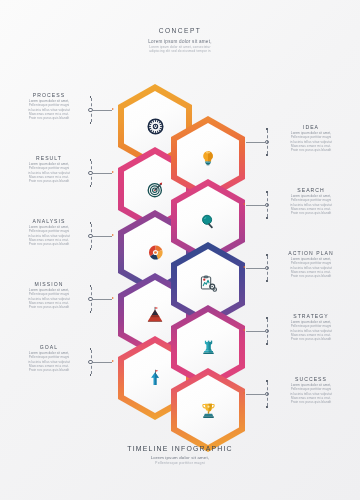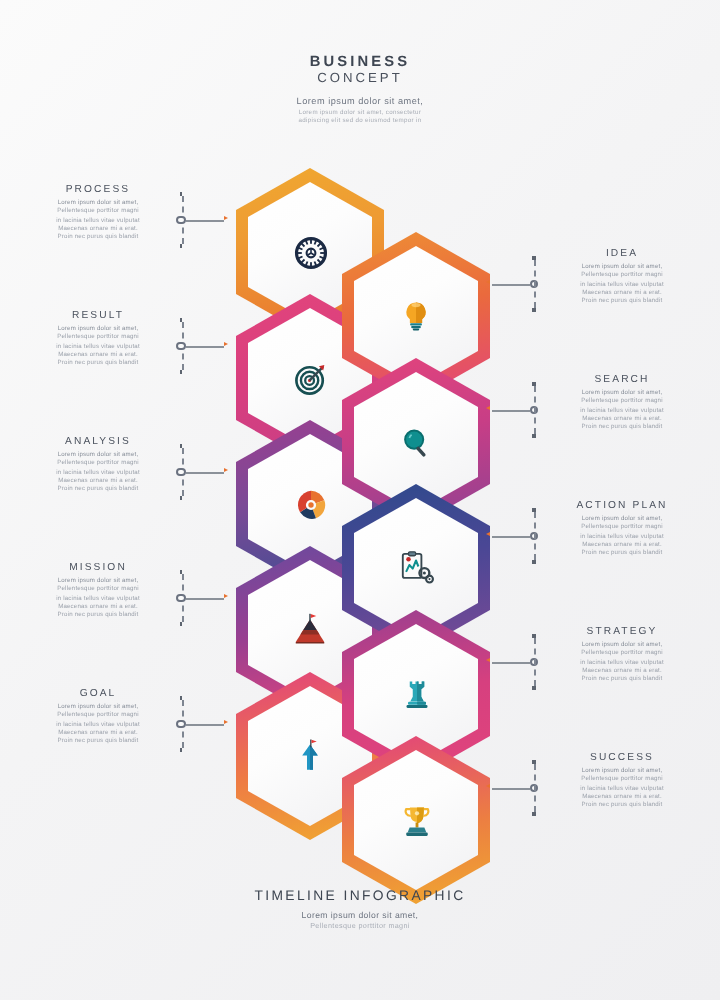--- a/index.html
+++ b/index.html
@@ -55,21 +55,20 @@
   .tip{position:absolute;width:0;height:0;}
   .tip.r{border-top:1.9px solid transparent;border-bottom:1.9px solid transparent;border-left:2.6px solid #e8722f;}
   .tip.l{border-top:1.9px solid transparent;border-bottom:1.9px solid transparent;border-right:2.6px solid #e8722f;}
 </style>
 </head>
 <body>
 
 <div class="stage">
 
   <div class="header">
-    <div class="h-title1">BUSINESS</div>
     <div class="h-title2">CONCEPT</div>
     <div class="h-sub">Lorem ipsum dolor sit amet,</div>
     <div class="h-micro">Lorem ipsum dolor sit amet, consectetur</div>
     <div class="h-micro">adipiscing elit sed do eiusmod tempor in</div>
   </div>
 
   <div class="hex" style="left:118px;top:84px;background:linear-gradient(170deg,#F0A830 0%,#EE9A33 40%,#E8722F 100%);">
     <div class="hex-inner">
       <span>
         <svg width="17" height="17" viewBox="0 0 24 24">

